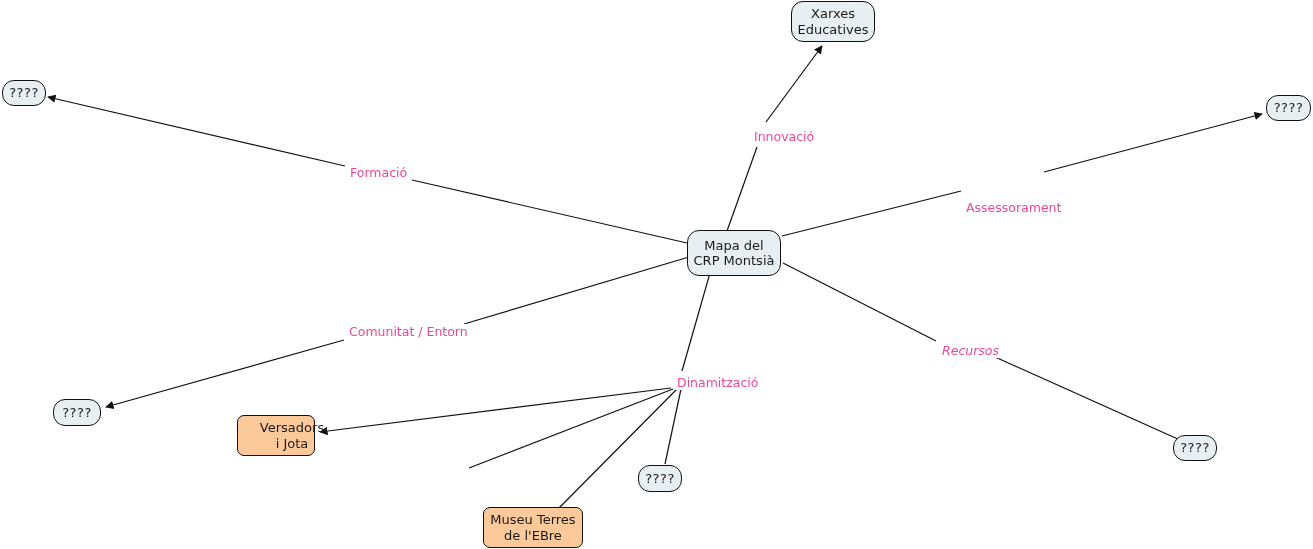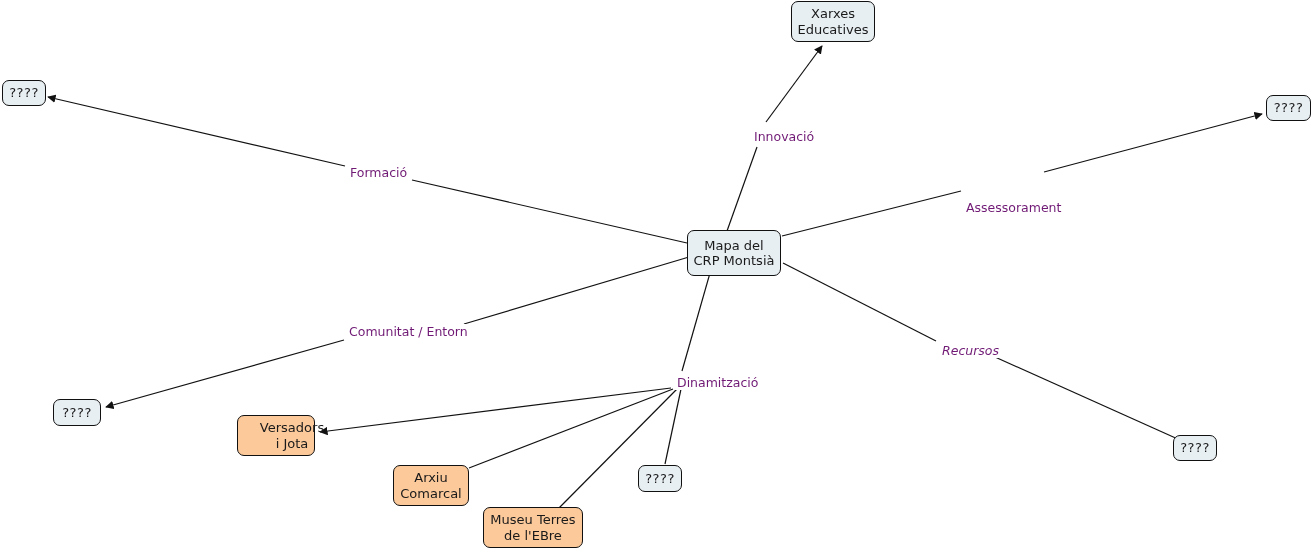--- a/index.html
+++ b/index.html
@@ -34,32 +34,33 @@
     justify-content: center;
     text-align: center;
     line-height: 1.18;
     color: #1a1a1a;
     font-size: 13px;
     white-space: pre-line;
     z-index: 3;
   }
   .node.blue {
     background: #e8eff3;
+    border-radius: 12px;
   }
   .node.orange {
     background: #fbc99a;
   }
   .node.unknown {
     font-size: 13px;
     letter-spacing: 0.5px;
   }
   .edge-label {
     position: absolute;
     font-size: 12.5px;
-    color: #701a75;
+    color: #ec4899;
     background: #ffffff;
     padding: 0 3px;
     white-space: nowrap;
     z-index: 2;
     line-height: 15px;
   }
 </style>
 </head>
 <body>
 
@@ -118,22 +119,20 @@
 
   <div class="node blue unknown" style="left:2px; top:80px; width:44px; height:26px;">????</div>
 
   <div class="node blue unknown" style="left:1266px; top:95px; width:45px; height:26px;">????</div>
 
   <div class="node blue unknown" style="left:53px; top:399px; width:48px; height:27px;">????</div>
 
   <div class="node orange" style="left:237px; top:415px; width:78px; height:41px;padding-left:32px;">Versadors
 i Jota</div>
 
-  <div class="node orange" style="left:393px; top:465px; width:76px; height:41px;">Arxiu
-Comarcal</div>
 
   <div class="node orange" style="left:483px; top:507px; width:100px; height:41px;">Museu Terres
 de l'EBre</div>
 
   <div class="node blue unknown" style="left:638px; top:465px; width:44px; height:27px;">????</div>
 
   <div class="node blue unknown" style="left:1173px; top:435px; width:44px; height:26px;">????</div>
 
 </div>
 

